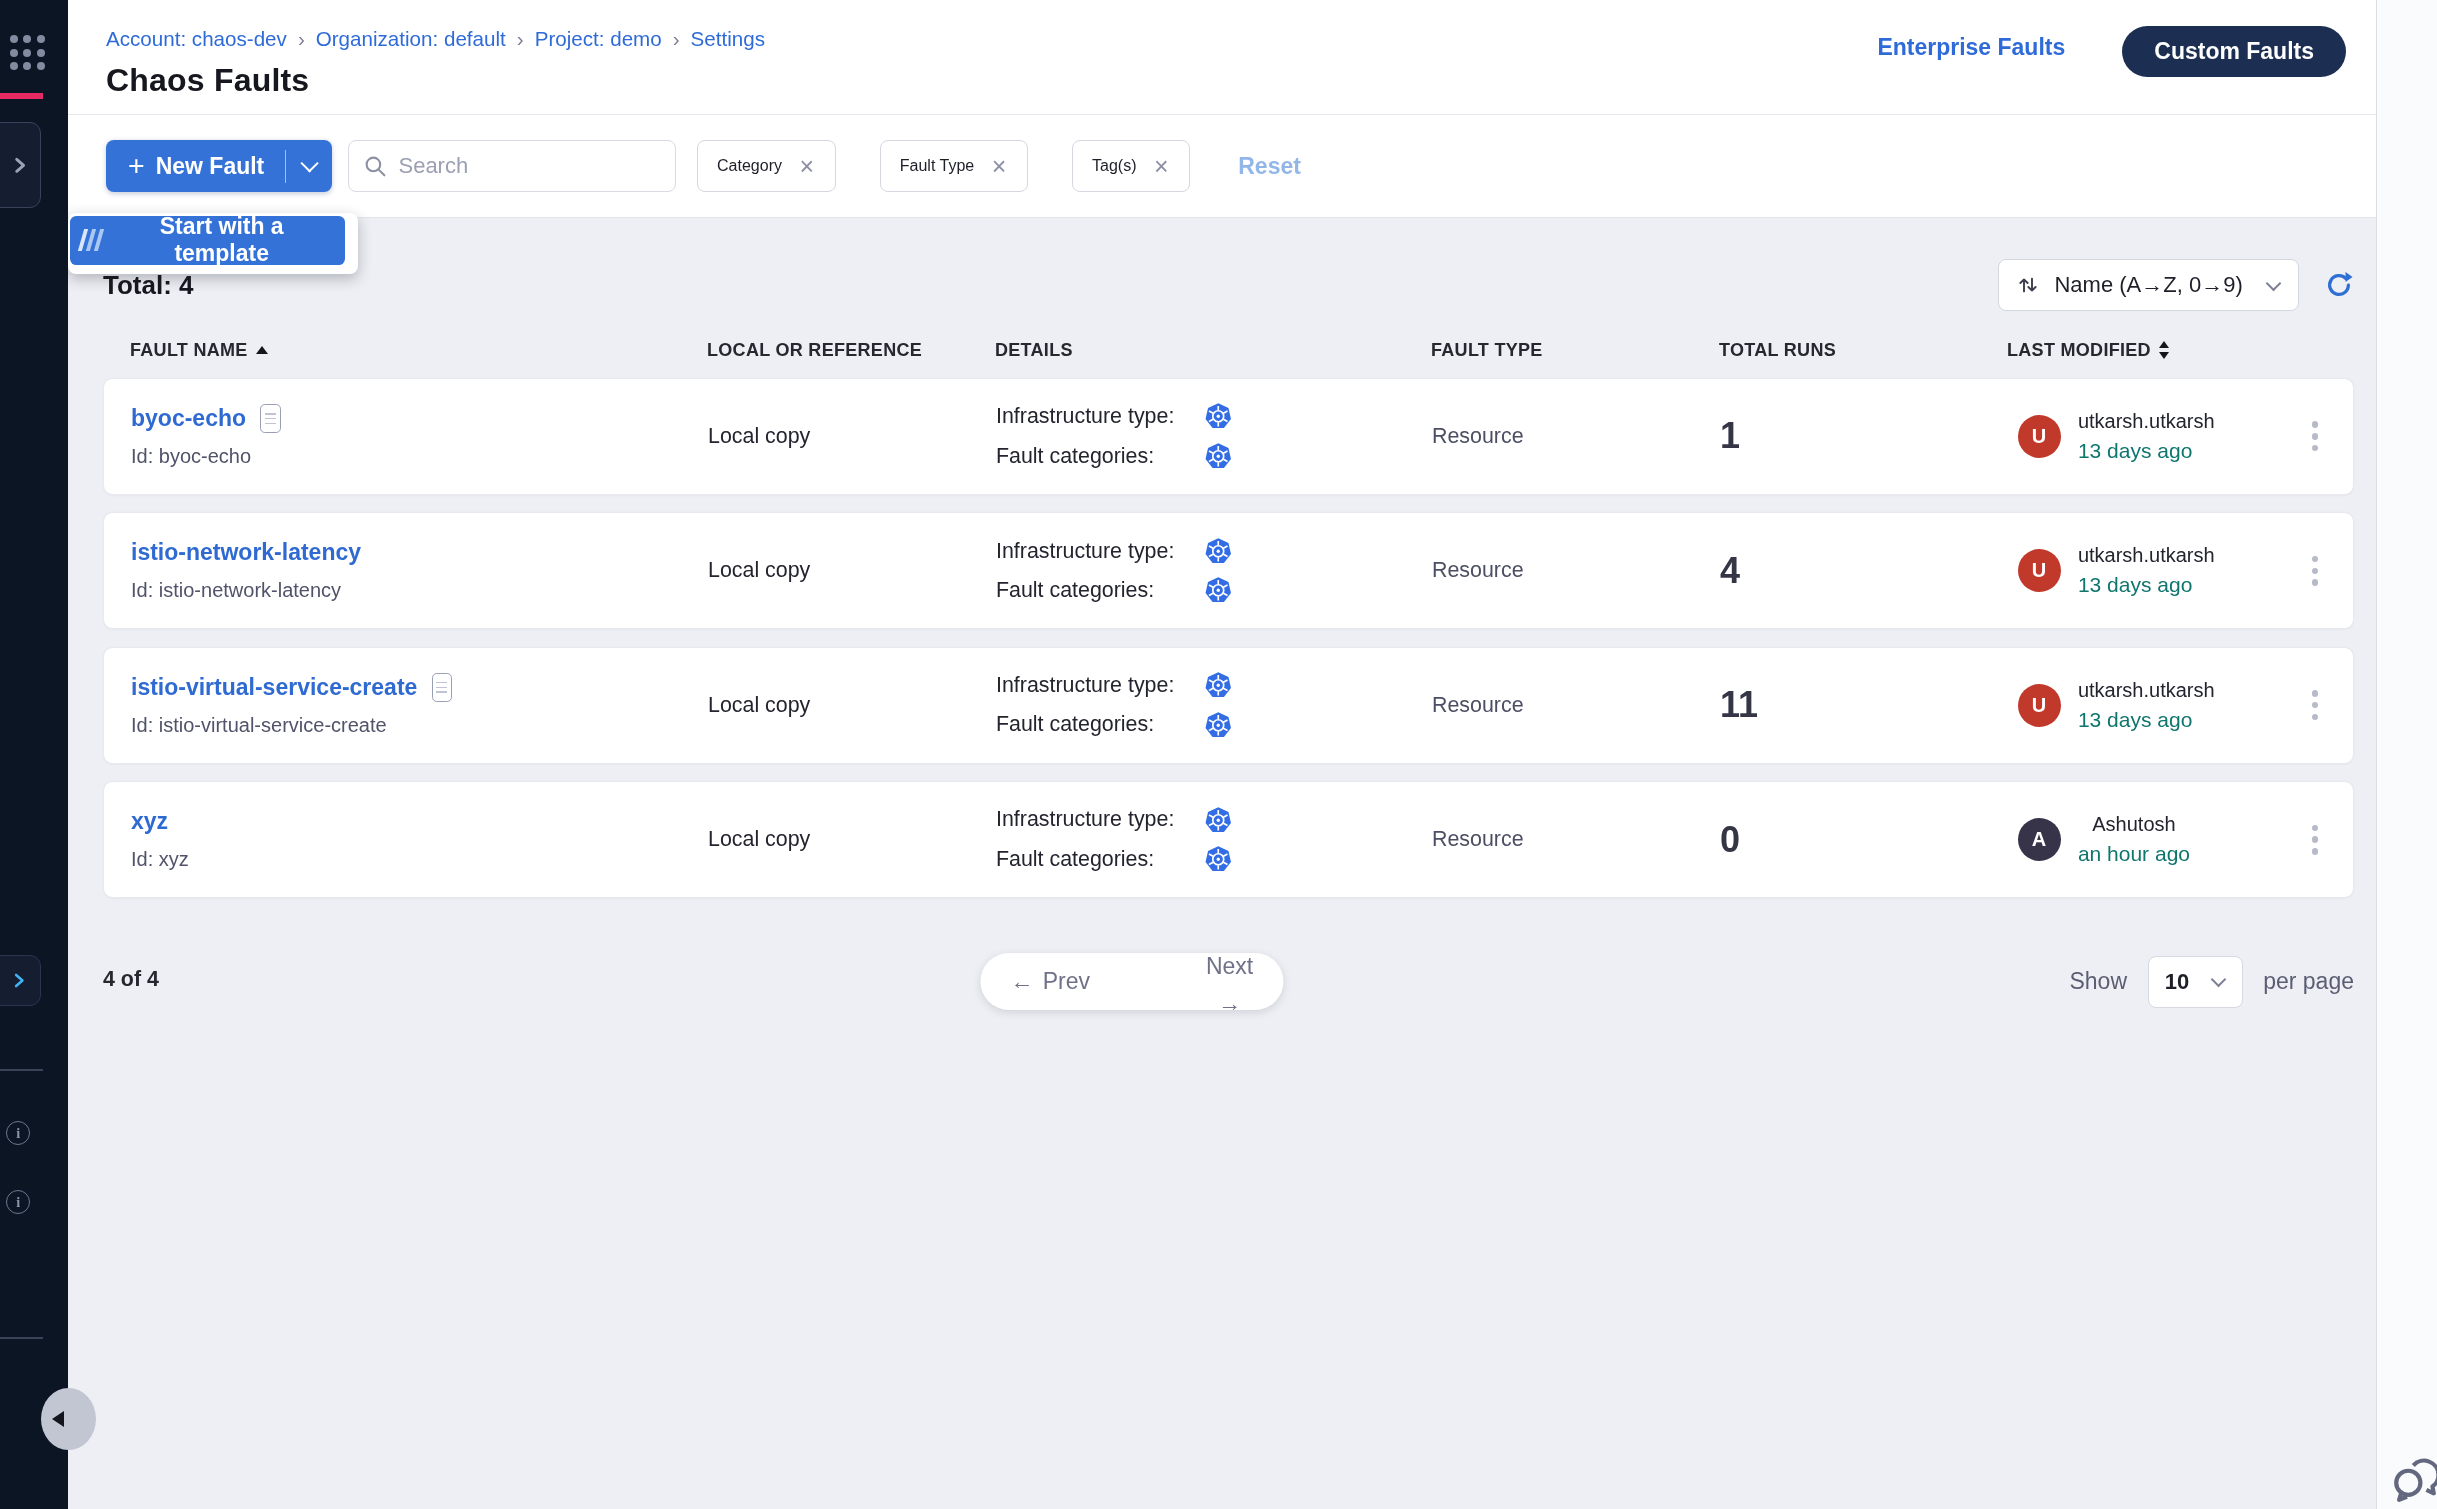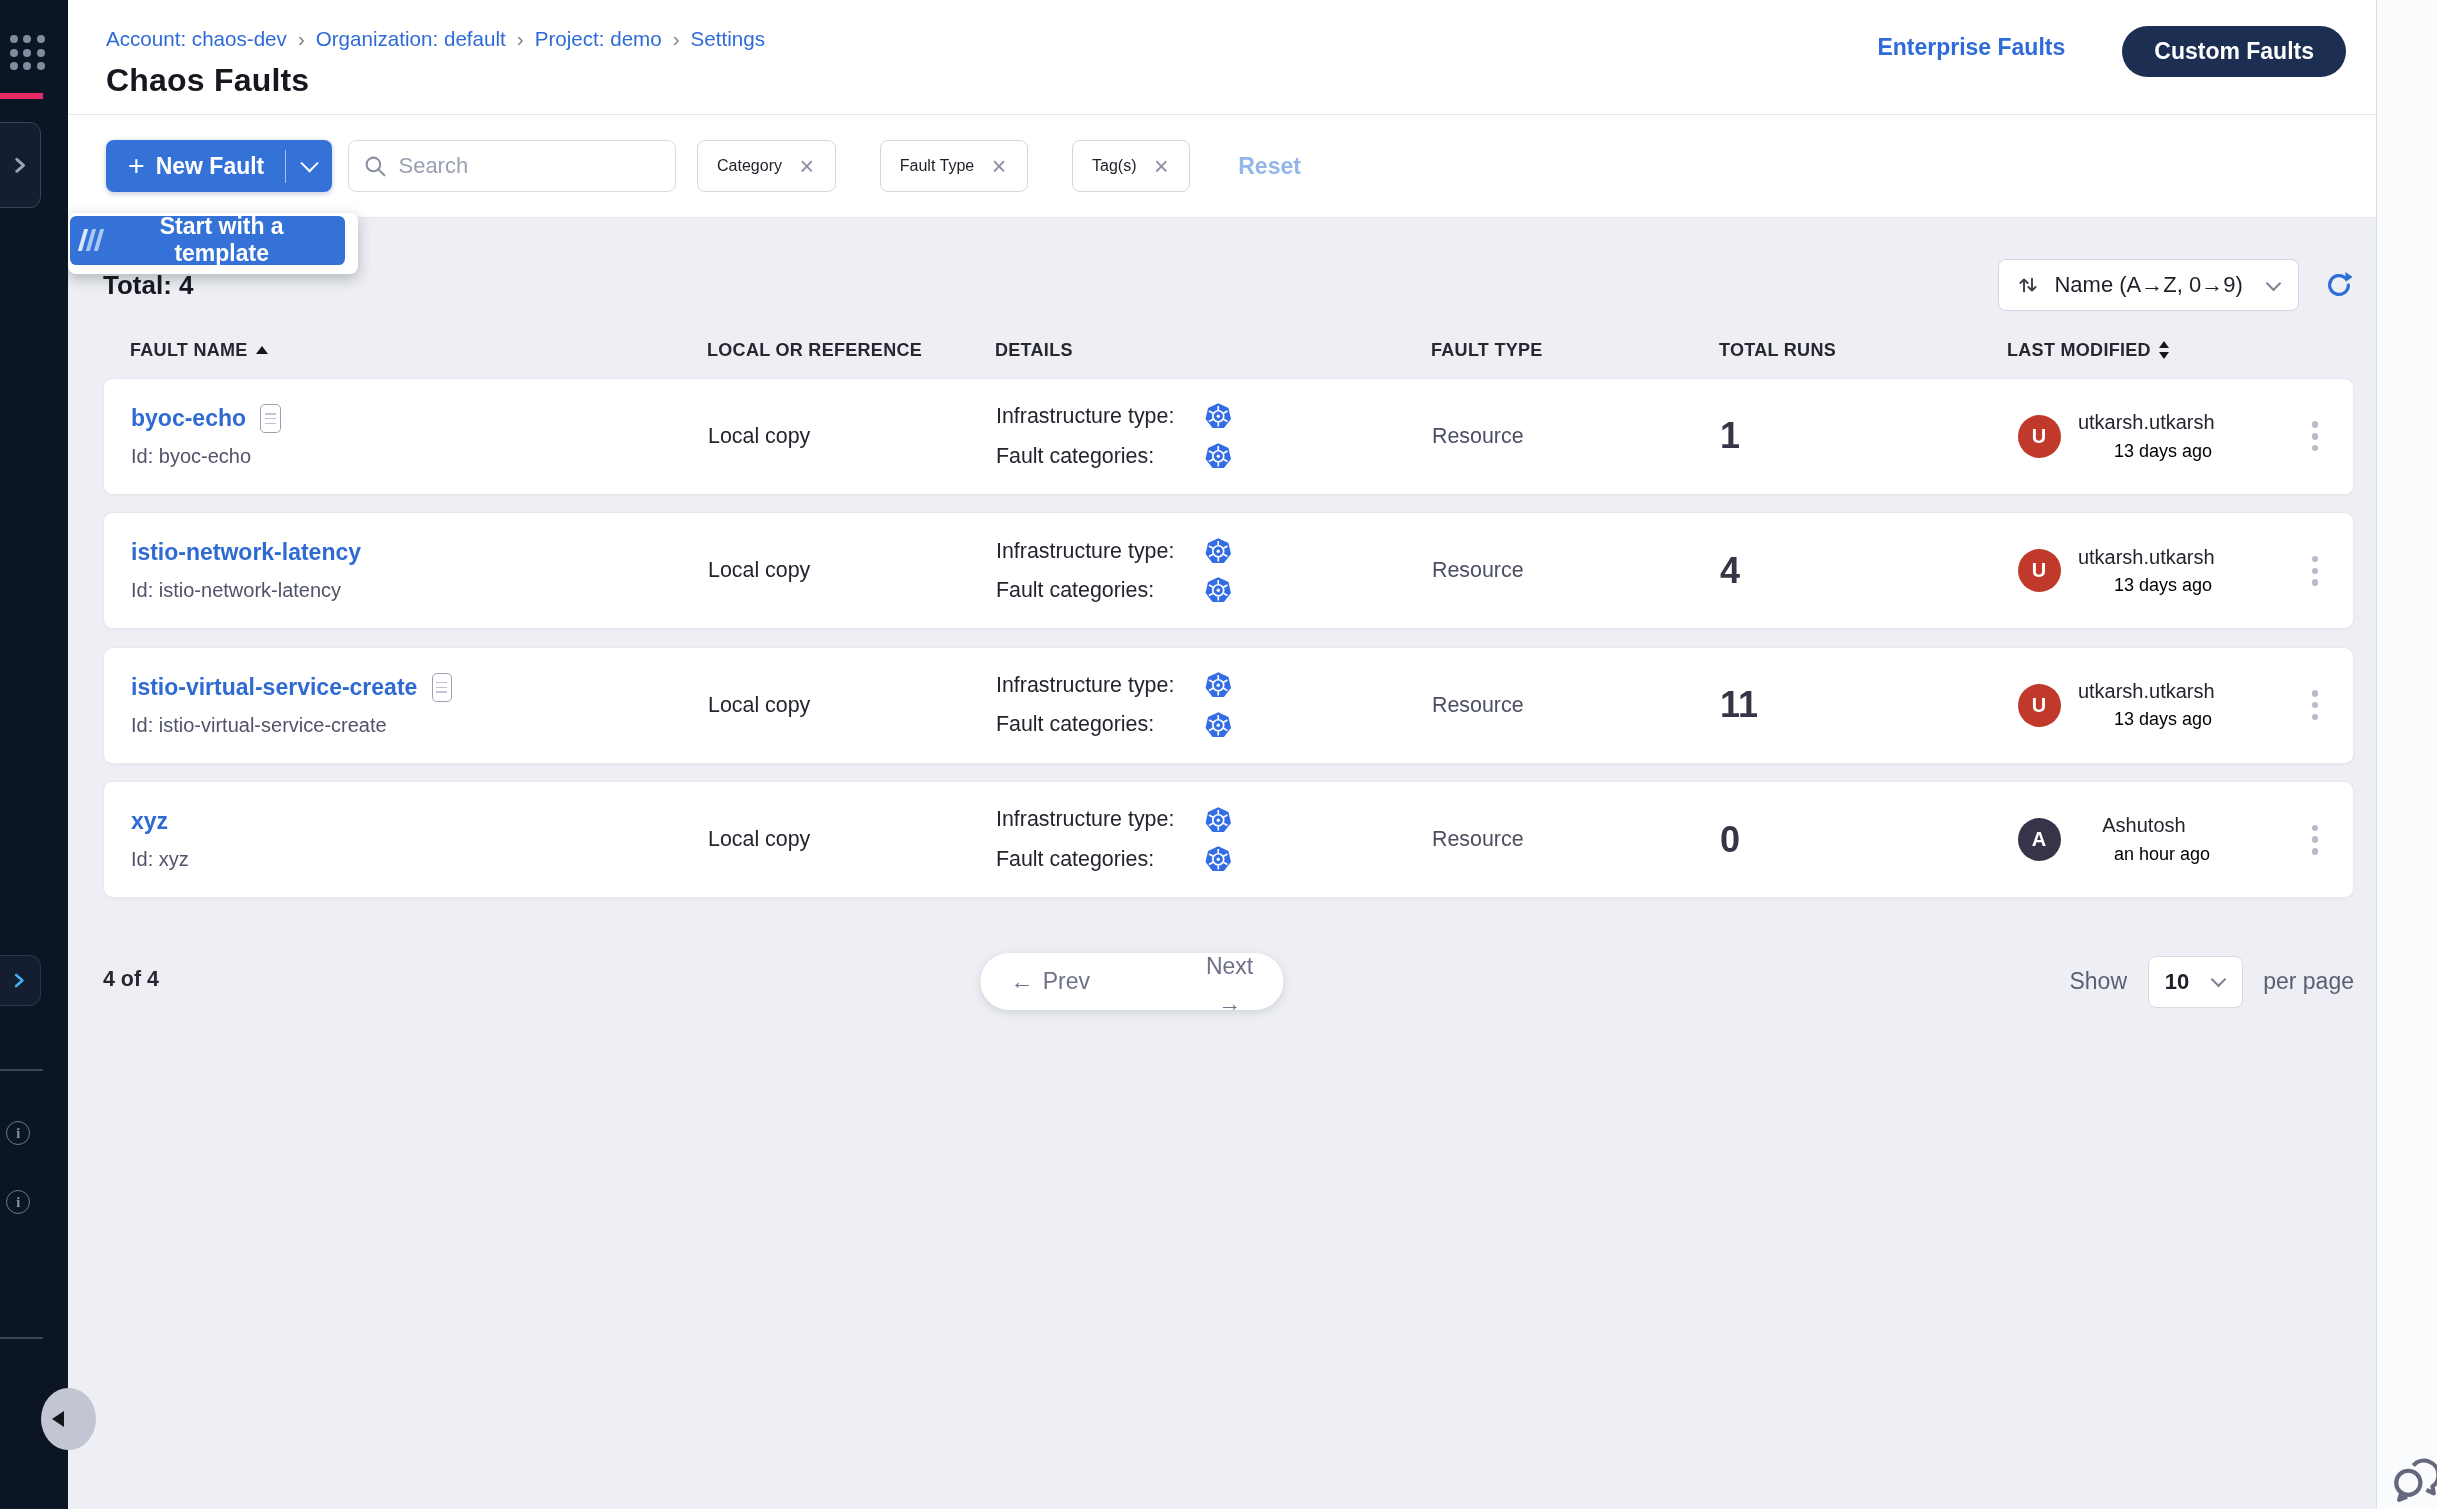--- a/index.html
+++ b/index.html
@@ -88,21 +88,21 @@
   .details-grid { display:grid; grid-template-columns:208px 32px; row-gap:11px; align-items:center; }
   .dlabel { font-size:21.4px; color:#23242e; }
   .cell-type { font-size:21.4px; color:#4c4f63; }
   .cell-runs { font-size:36px; font-weight:700; color:#343646; }
   .cell-mod { display:flex; align-items:center; gap:17.4px; padding-left:9.5px; }
   .avatar { width:43px; height:43px; border-radius:50%; color:#fff; font-size:20px; font-weight:700; display:flex; align-items:center; justify-content:center; flex:none; }
   .avatar.red { background:#c0392b; }
   .avatar.dark { background:#373449; }
   .who { display:flex; flex-direction:column; gap:6.3px; }
   .uname { font-size:20px; color:#23242e;text-align:center; }
-  .utime { font-size:18px; color:#000000;margin-left:36px; }
+  .utime { font-size:21px; color:#0f766e; }
   .kebab { background:none; border:none; cursor:pointer; display:flex; flex-direction:column; gap:5.5px; align-items:center; justify-self:center; padding:8px; }
   .kebab i { width:6.3px; height:6.3px; border-radius:50%; background:#b7bac9; }
 
   
   .pager-row { position:relative; margin-top:55px; height:57px; }
   .pager-summary { position:absolute; left:0; top:14.3px; font-size:21.4px; font-weight:700; color:#26272f; }
   .pager { position:absolute; left:45.7%; transform:translateX(-50%); top:0; height:57px; display:flex; align-items:stretch; background:#fff; border-radius:28.5px; overflow:hidden; box-shadow:0 2.4px 8px rgba(40,45,60,.15); }
   .pager button { border:none; background:transparent; font-size:23px; color:#6e7187; cursor:pointer; font-family:inherit; display:flex; align-items:center; gap:9.5px; }
   .pg-prev { padding:0 27px 0 30px; }
   .pg-next { padding:0 30px 0 27px;flex-direction:column; }

